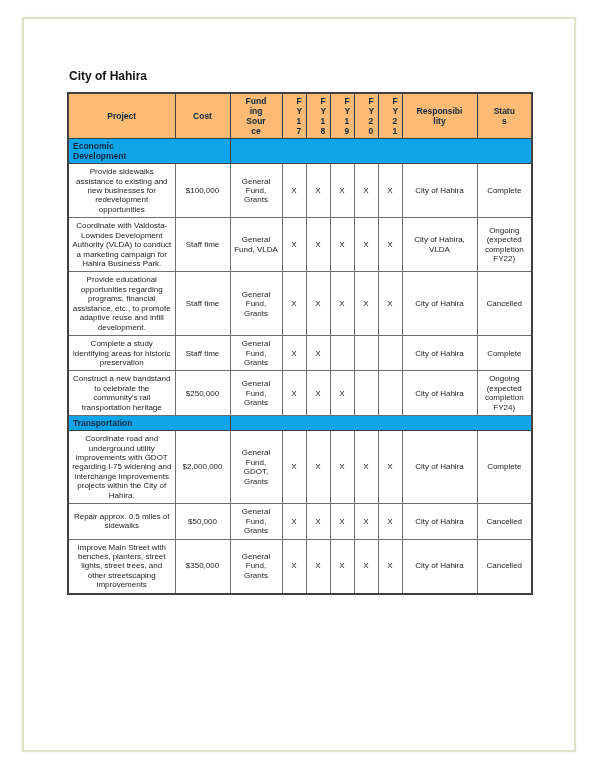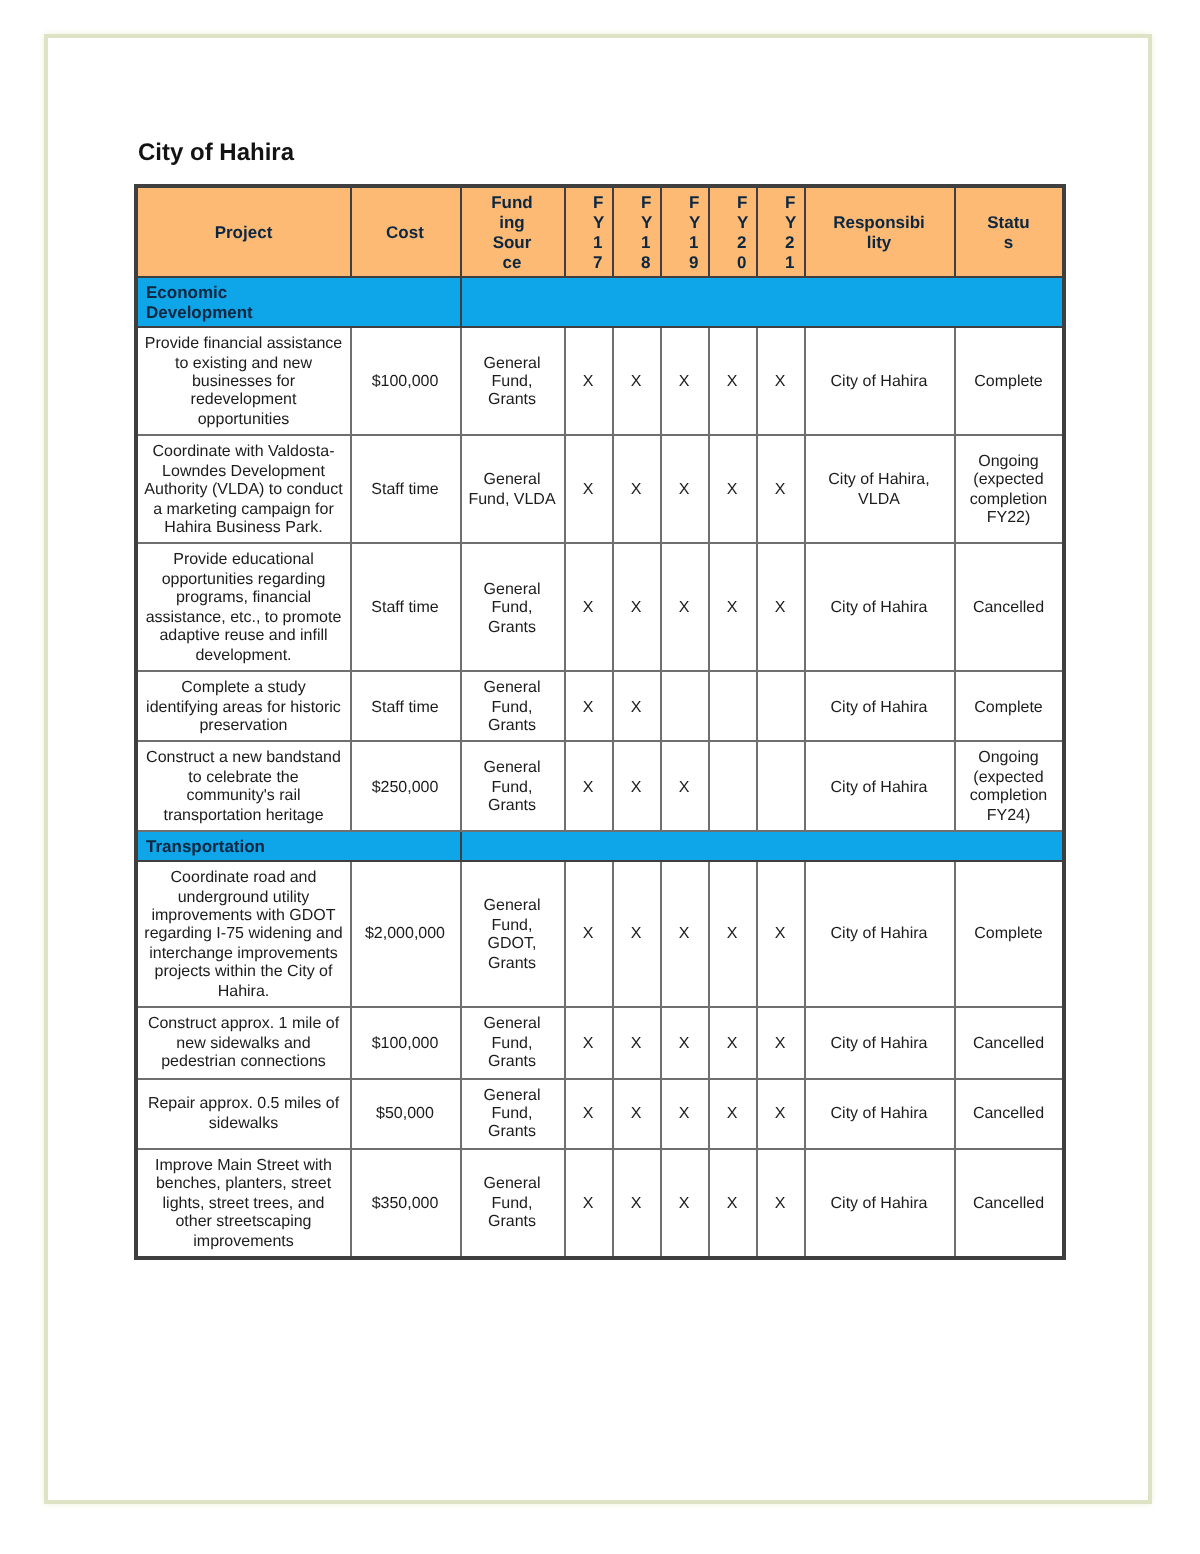--- a/index.html
+++ b/index.html
@@ -116,21 +116,21 @@
           <th>Status</th>
         </tr>
       </thead>
       <tbody>
         <tr class="section-row">
           <td colspan="2"><span class="section-label">Economic
 Development</span></td>
           <td colspan="8">&nbsp;</td>
         </tr>
         <tr>
-          <td class="cell-project">Provide financial assistance to existing and new businesses for redevelopment opportunities</td>
+          <td class="cell-project">Provide sidewalks assistance to existing and new businesses for redevelopment opportunities</td>
           <td class="cell-cost">$100,000</td>
           <td class="cell-funding">General Fund, Grants</td>
           <td class="cell-fy">X</td>
           <td class="cell-fy">X</td>
           <td class="cell-fy">X</td>
           <td class="cell-fy">X</td>
           <td class="cell-fy">X</td>
           <td class="cell-responsibility">City of Hahira</td>
           <td class="cell-status">Complete</td>
         </tr>
@@ -190,32 +190,20 @@
           <td class="cell-project">Coordinate road and underground utility improvements with GDOT regarding I-75 widening and interchange improvements projects within the City of Hahira.</td>
           <td class="cell-cost">$2,000,000</td>
           <td class="cell-funding">General Fund, GDOT, Grants</td>
           <td class="cell-fy">X</td>
           <td class="cell-fy">X</td>
           <td class="cell-fy">X</td>
           <td class="cell-fy">X</td>
           <td class="cell-fy">X</td>
           <td class="cell-responsibility">City of Hahira</td>
           <td class="cell-status">Complete</td>
-        </tr>
-        <tr>
-          <td class="cell-project">Construct approx. 1 mile of new sidewalks and pedestrian connections</td>
-          <td class="cell-cost">$100,000</td>
-          <td class="cell-funding">General Fund, Grants</td>
-          <td class="cell-fy">X</td>
-          <td class="cell-fy">X</td>
-          <td class="cell-fy">X</td>
-          <td class="cell-fy">X</td>
-          <td class="cell-fy">X</td>
-          <td class="cell-responsibility">City of Hahira</td>
-          <td class="cell-status">Cancelled</td>
         </tr>
         <tr>
           <td class="cell-project">Repair approx. 0.5 miles of sidewalks</td>
           <td class="cell-cost">$50,000</td>
           <td class="cell-funding">General Fund, Grants</td>
           <td class="cell-fy">X</td>
           <td class="cell-fy">X</td>
           <td class="cell-fy">X</td>
           <td class="cell-fy">X</td>
           <td class="cell-fy">X</td>

